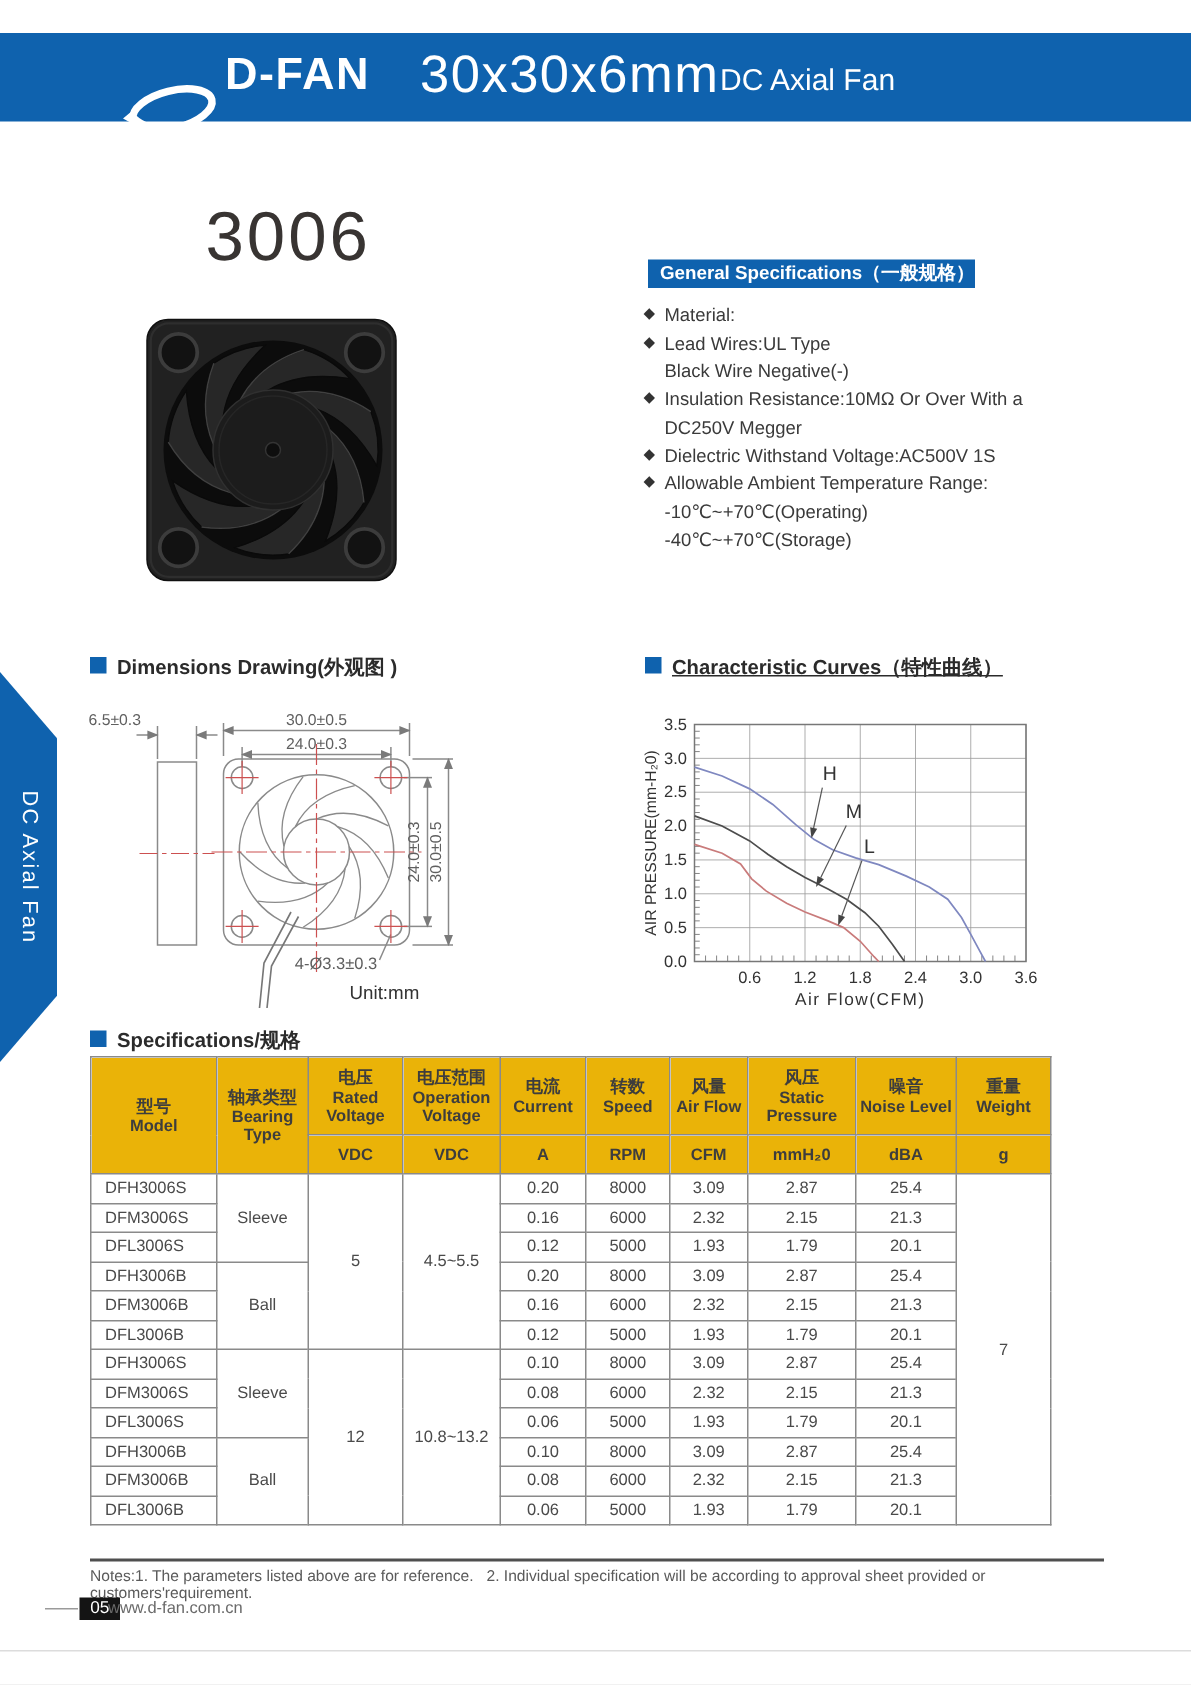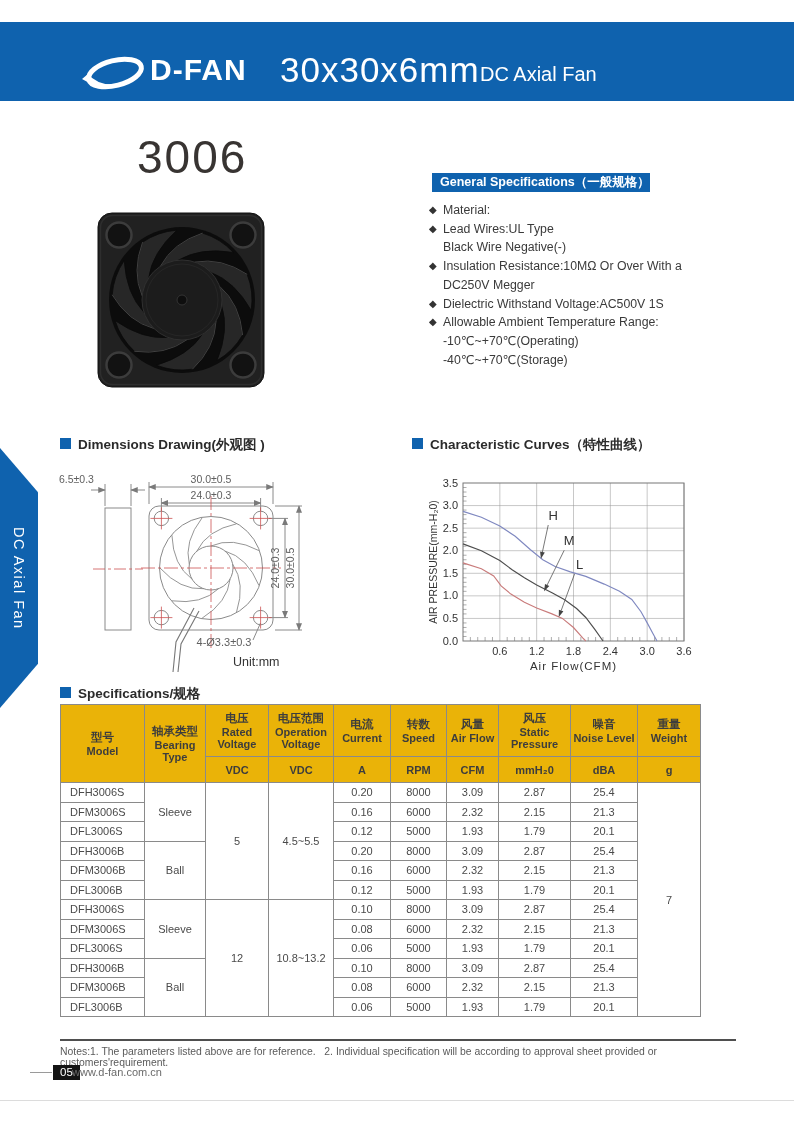--- a/index.html
+++ b/index.html
@@ -1,20 +1,20 @@
 <!DOCTYPE html>
 <html><head>
 <meta charset="utf-8">
 <style>
   html,body{margin:0;padding:0;background:#e8e8e8;}
   .page{position:relative;width:794px;height:1123px;margin:0 auto;background:#ffffff;
         font-family:"Liberation Sans","DejaVu Sans",sans-serif;overflow:hidden;color:#333;}
 
   
-  .topbar{position:absolute;left:0;top:22px;width:794px;height:79px;background:#0f62ae;}
+  .topbar{position:absolute;left:0;top:22px;width:794px;height:59px;background:#0f62ae;}
   .logo-svg{position:absolute;left:80px;top:31px;width:66px;height:40px;}
   .brand{position:absolute;left:150px;bottom:14px;color:#fff;font-size:30px;font-weight:bold;letter-spacing:1px;}
   .size-title{position:absolute;left:280px;bottom:11px;color:#fff;font-size:35px;font-weight:500;letter-spacing:1px;}
   .product-type{position:absolute;left:480px;bottom:15px;color:#fff;font-size:20px;font-weight:500;}
 
   
   .side-tab{position:absolute;left:0;top:448px;width:38px;height:260px;background:#0f62ae;
             clip-path:polygon(0 0,100% 17%,100% 83%,0 100%);
             display:flex;align-items:center;justify-content:center;}
   .side-tab span{writing-mode:vertical-rl;color:#fff;font-size:14.5px;letter-spacing:1.5px;}
@@ -28,21 +28,21 @@
   .gs-header{position:absolute;left:432px;top:173px;width:218px;height:19px;background:#0f62ae;
              color:#fff;font-size:12.5px;font-weight:bold;line-height:19px;padding-left:8px;box-sizing:border-box;}
   .gs-list{position:absolute;left:430px;top:201px;width:310px;font-size:12.3px;line-height:18.7px;color:#3a3a3a;}
   .gs-item{position:relative;padding-left:13px;}
   .gs-item.b::before{content:"◆";position:absolute;left:-1px;top:0;font-size:10px;color:#333;}
 
   
   .sec-head{position:absolute;font-size:13.5px;font-weight:bold;color:#2b2b2b;}
   .sec-head .sq{display:inline-block;width:11px;height:11px;background:#0f62ae;margin-right:7px;}
   .sh-dims{left:60px;top:436px;}
-  .sh-curves{left:412px;top:436px;}
+  .sh-curves{left:430px;top:436px;text-decoration:underline;}
   .sh-specs{left:60px;top:685px;}
 
   .dims-svg{position:absolute;left:57px;top:462px;width:340px;height:218px;}
   .chart-svg{position:absolute;left:427px;top:463px;width:282px;height:212px;}
   .grid{stroke:#9b9b9b;stroke-width:.55;fill:none}
   .frame{stroke:#777;fill:none;stroke-width:1}
   .tick{stroke:#777;stroke-width:.6}
   .tl{font-size:11px;fill:#333}
   .at{font-size:11.5px;fill:#333;letter-spacing:1px}
   .at2{font-size:10.5px;fill:#333}

